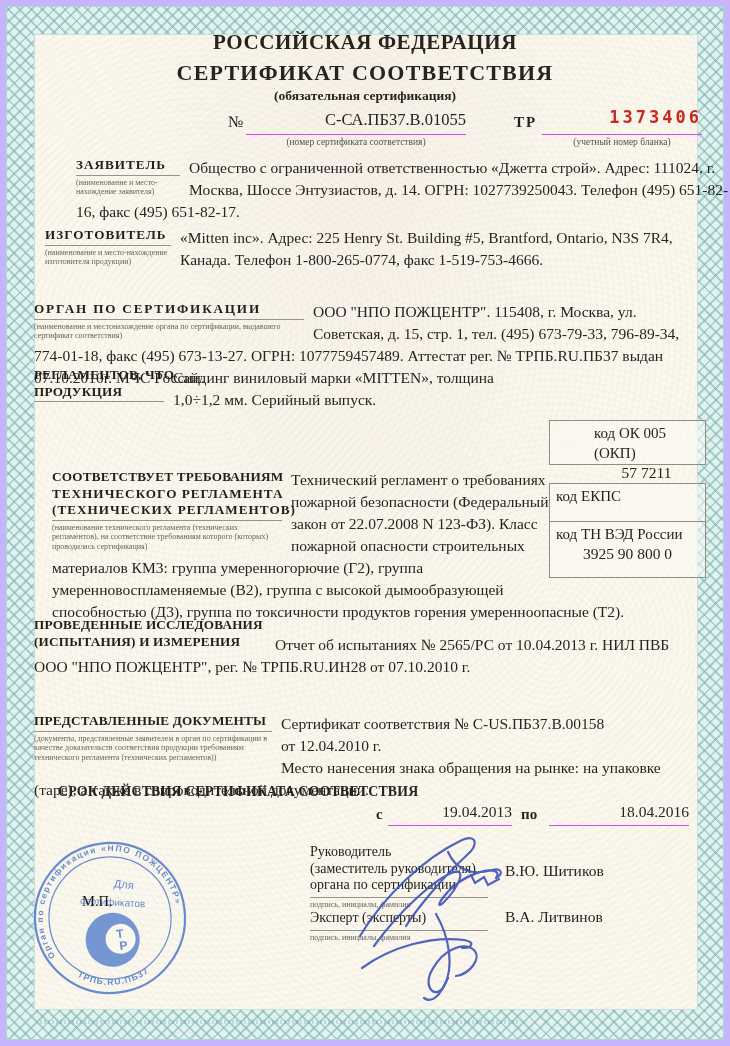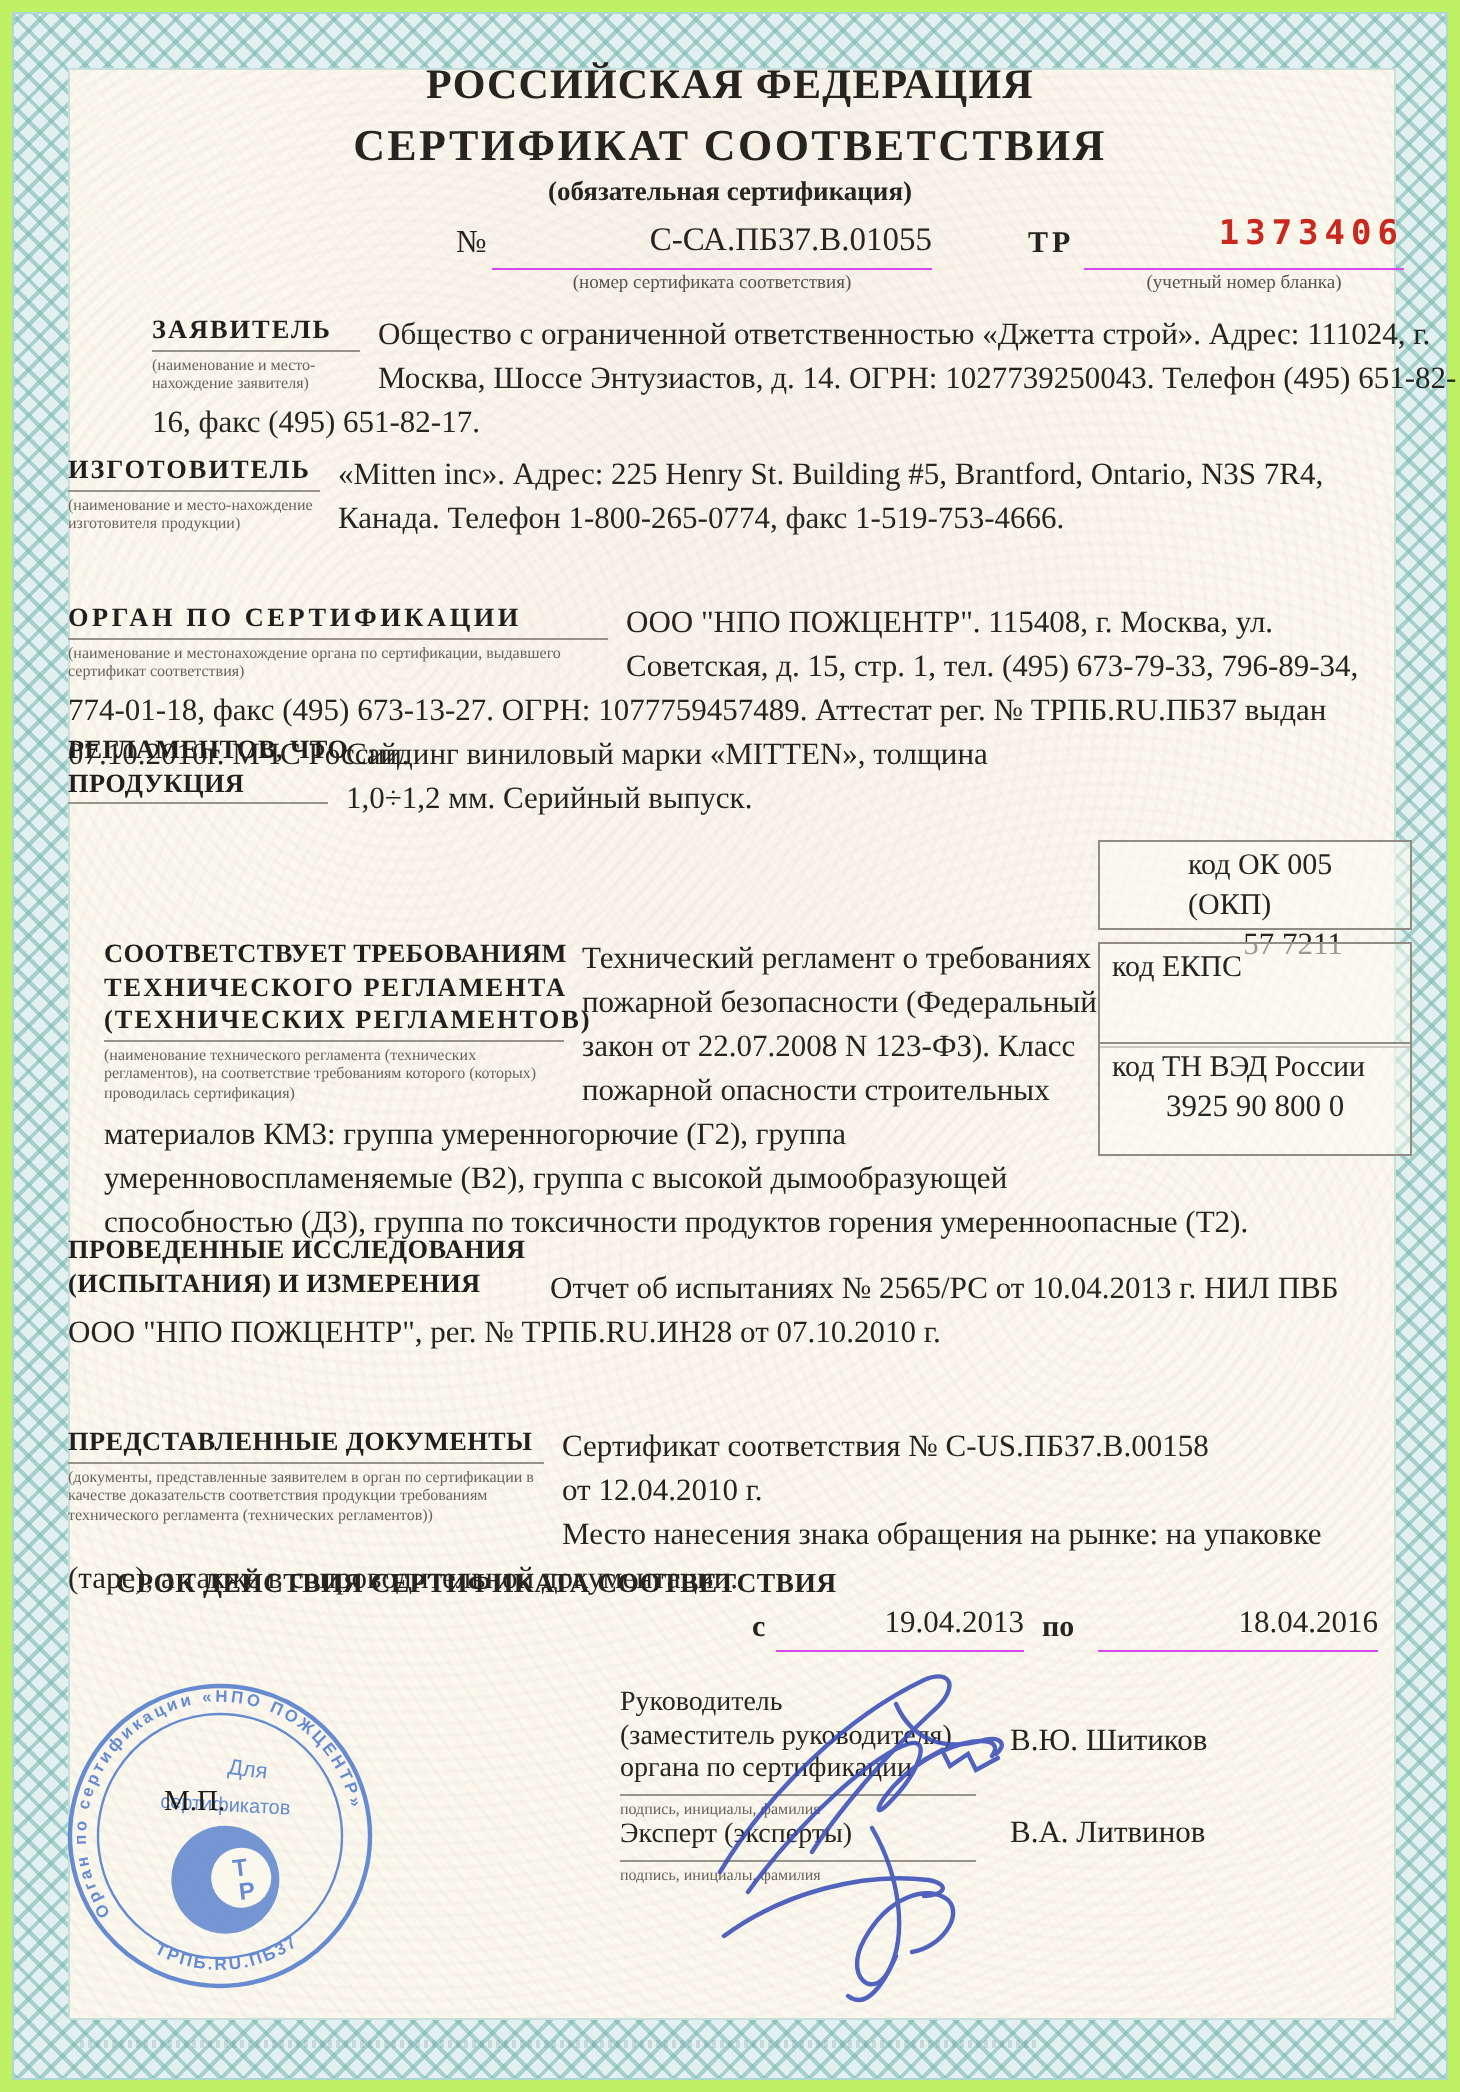--- a/index.html
+++ b/index.html
@@ -1,18 +1,18 @@
 <!DOCTYPE html>
 <html><head>
 <meta charset="utf-8">
 <style>
   html,body { margin:0; padding:0; background:#ffffff; }
   .sheet {
     position:relative; width:730px; height:1046px; overflow:hidden;
-    background:#bef264;
+    background:#c4b5fd;
     font-family:"Liberation Serif", serif;
     color:#26241f;
   }
   
   .frame {
     position:absolute; inset:6px;
     border:1px solid #aed6d2;
     background:
       repeating-linear-gradient(45deg, rgba(120,182,176,.55) 0 2px, rgba(255,255,255,0) 2px 8px),
       repeating-linear-gradient(-45deg, rgba(120,182,176,.55) 0 2px, rgba(255,255,255,0) 2px 8px),
@@ -61,38 +61,38 @@
   .lblblk { float:left; margin-right:9px; }
   .lbl { font-weight:bold; font-size:13.2px; line-height:16.5px; letter-spacing:.2px; color:#201f1c; }
   .lbl .nw { white-space:nowrap; }
   .ls1 { letter-spacing:1px; } .ls2 { letter-spacing:1.8px; }
   .rule { border-bottom:1px solid #96938a; margin:1px 0 2px; }
   .cap { font-size:8px; line-height:9.5px; color:#67635a; }
   .spacer { float:right; }
   .bodytext { color:#26241f; }
   .bline { display:block; }
 
-  .w104{width:104px;} .w126{width:126px;} .w270{width:270px;} .w130{width:130px;}
+  .w104{width:104px;} .w126{width:126px;padding-left:11px;} .w270{width:270px;} .w130{width:130px;}
   .w230{width:230px;} .w232{width:232px;} .w238{width:238px;}
 
   .sec-applicant   { top:157px;padding-left:42px; }
   .sec-manufacturer{ top:227px; }
   .sec-certorg     { top:301px; }
   .sec-product     { top:367px; }
   .sec-compliance  { top:469px;margin-left:18px; }
   .sec-tests       { top:617px; }
   .sec-tests .bodytext { padding-top:17px; }
   .sec-documents   { top:713px; }
 
   
   .codebox { position:absolute; left:549px; width:157px; border:1px solid #8f8c82;
     background:rgba(252,250,243,.55); font-size:15px; line-height:20px; padding:2px 6px; box-sizing:border-box; }
   .codebox .cval { text-align:center; font-size:15.5px; }
   .box-okp  { top:420px; height:45px;padding-left:44px; }
-  .box-ekps { top:471px; height:53px; }
+  .box-ekps { top:483px; height:39px; }
   .box-tnved{ top:521px; height:57px; }
 
   
   .val-label { position:absolute; left:34px; top:784px; font-size:13.8px; font-weight:bold; letter-spacing:.2px;padding-left:24px; }
   .val-c  { position:absolute; left:376px; top:806px; font-size:15px; font-weight:bold; }
   .val-u1 { left:388px; top:803px; width:124px; height:22px; font-size:15.5px; }
   .val-po { position:absolute; left:521px; top:806px; font-size:15px; font-weight:bold; }
   .val-u2 { left:549px; top:803px; width:140px; height:22px; font-size:15.5px; }
 
   

